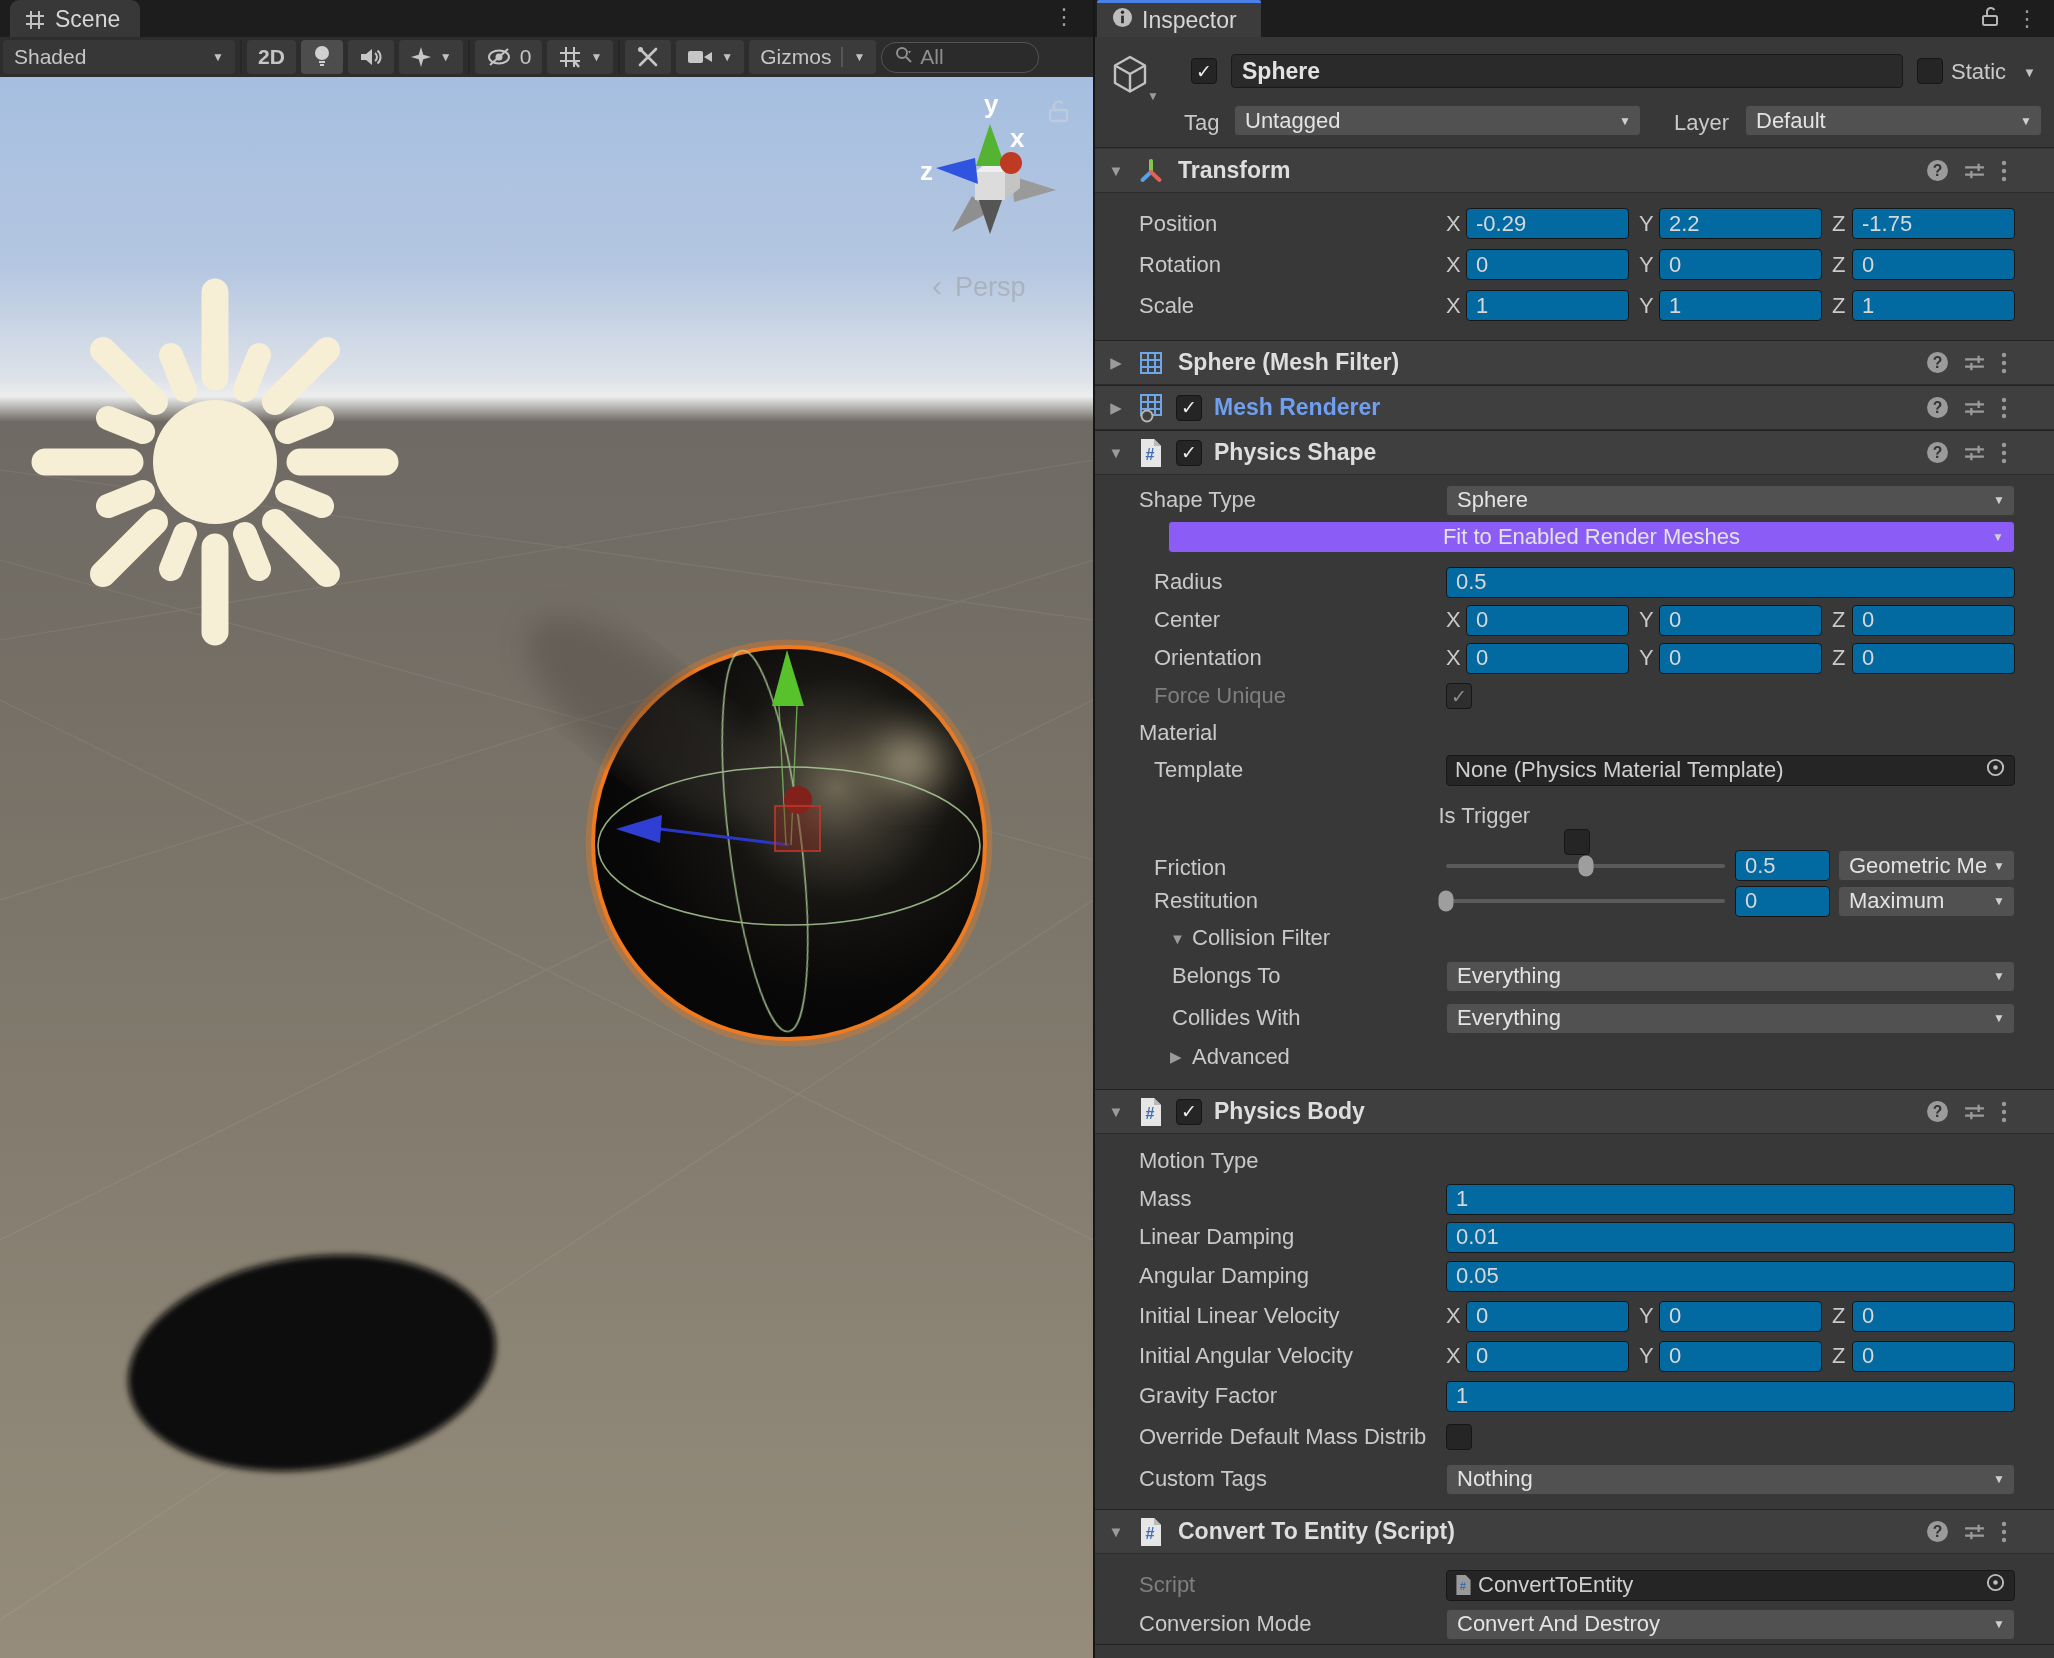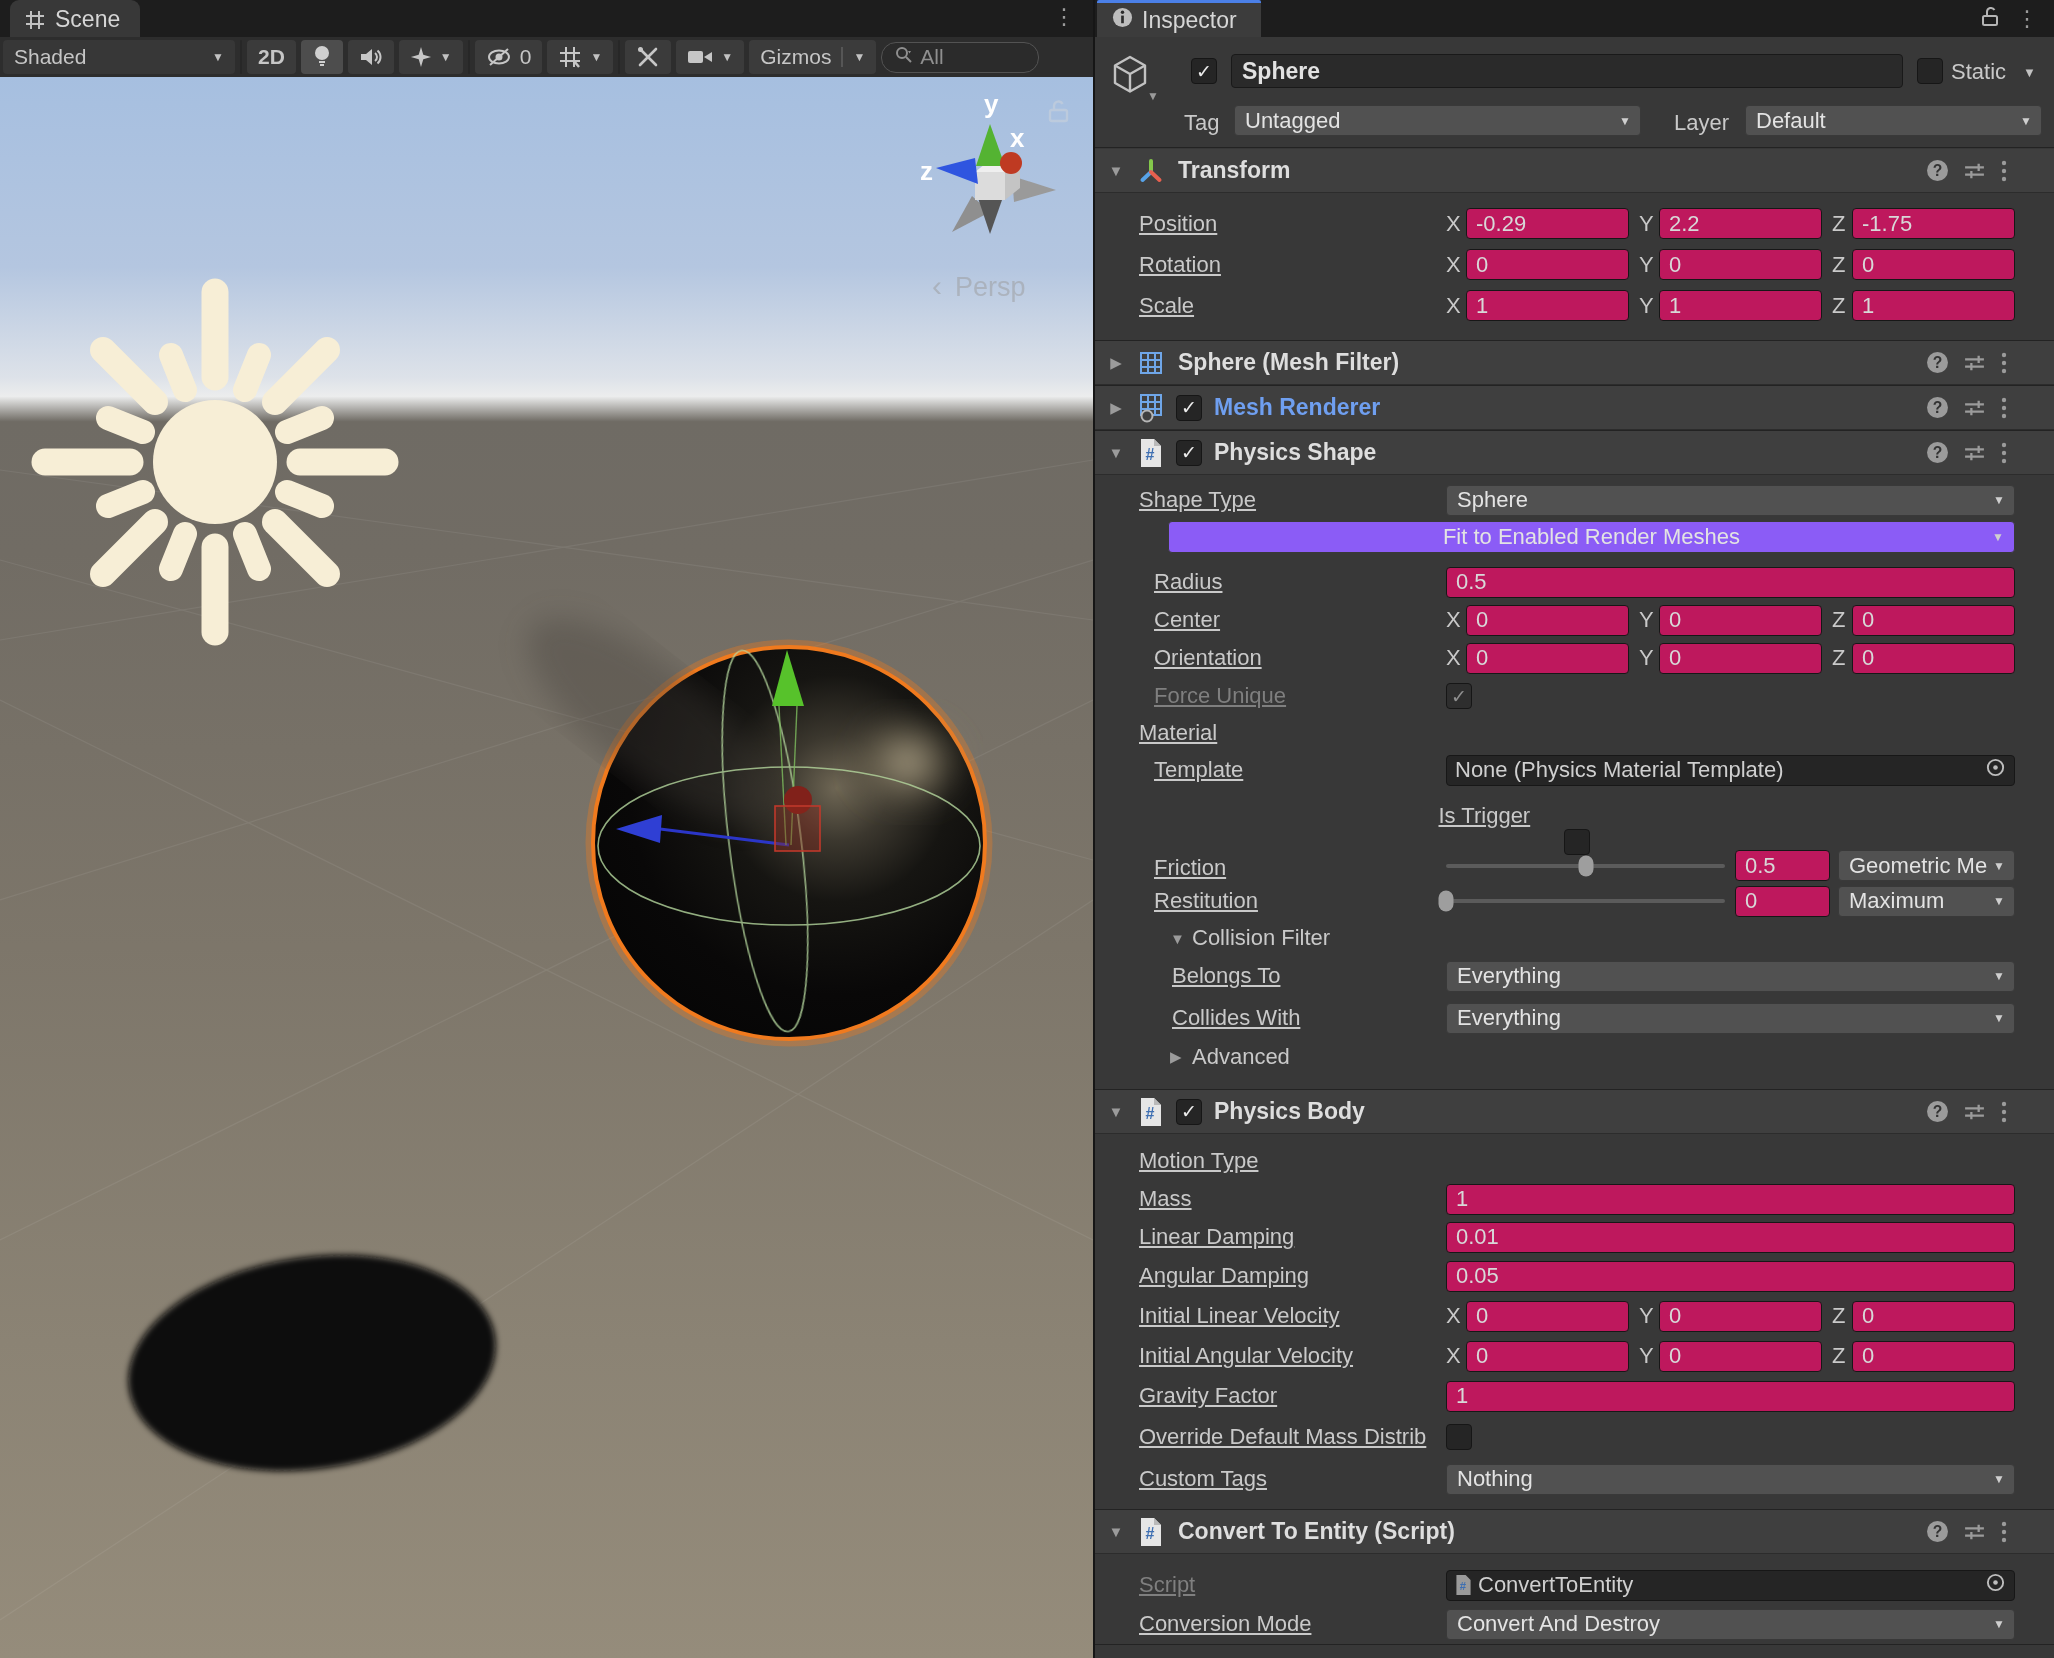--- a/index.html
+++ b/index.html
@@ -69,26 +69,26 @@
   .sec-h { position:relative; height:44px; background:#3f3f3f; border-bottom:1px solid #2c2c2c;
     display:flex; align-items:center; padding-left:11px; gap:10px; }
   .sec-h .tri { width:20px; color:#9b9b9b; font-size:15px; flex:none; text-align:center; }
   .sec-icon { width:30px; height:30px; flex:none; display:flex; align-items:center; justify-content:center; }
   .sec-title { font-size:23px; font-weight:bold; color:#dedede; margin-left:2px; white-space:nowrap; }
   .sec-right { position:absolute; right:46px; top:0; height:100%; display:flex; align-items:center; gap:14px; }
   .sec-right svg { display:block; }
   .sec-body { padding-left:44px; padding-right:39px; }
 
   .row { display:flex; align-items:center; height:38px; }
-  .lbl { width:307px; flex:none; font-size:22px; color:#c9c9c9; white-space:nowrap; overflow:hidden;text-decoration:underline; }
+  .lbl { width:307px; flex:none; font-size:22px; color:#c9c9c9; white-space:nowrap; overflow:hidden; }
   .lbl.ind1 { padding-left:15px; }
   .lbl.ind2 { padding-left:33px; }
   .lbl.dis, .txt-dis { color:#7f7f7f; }
   .val { flex:1; display:flex; align-items:center; min-width:0; }
-  .field { height:31px; background:#be185d; border:1px solid #171717; border-radius:4px;
+  .field { height:31px; background:#0369a1; border:1px solid #171717; border-radius:4px;
     display:flex; align-items:center; padding:0 9px; color:#d8d8d8; font-size:22px; overflow:hidden; white-space:nowrap; }
   .field.grow { flex:1; }
   .axis { width:16px; flex:none; font-size:22px; color:#c9c9c9; text-align:left; }
   .axis-field { flex:1; margin-left:4px; }
   .gap8 { width:10px; flex:none; }
   .dd-grow { flex:1; height:31px; }
   .btn-fit { flex:1; height:32px; margin-left:29px; background:#8b5cf6; border:1px solid #393939;
     border-radius:4px; position:relative; display:flex; align-items:center; justify-content:center;
     color:#e3e3e3; font-size:22px; }
   .btn-fit::after { content:"▼"; position:absolute; right:10px; font-size:12px; color:#cfcfcf; }

